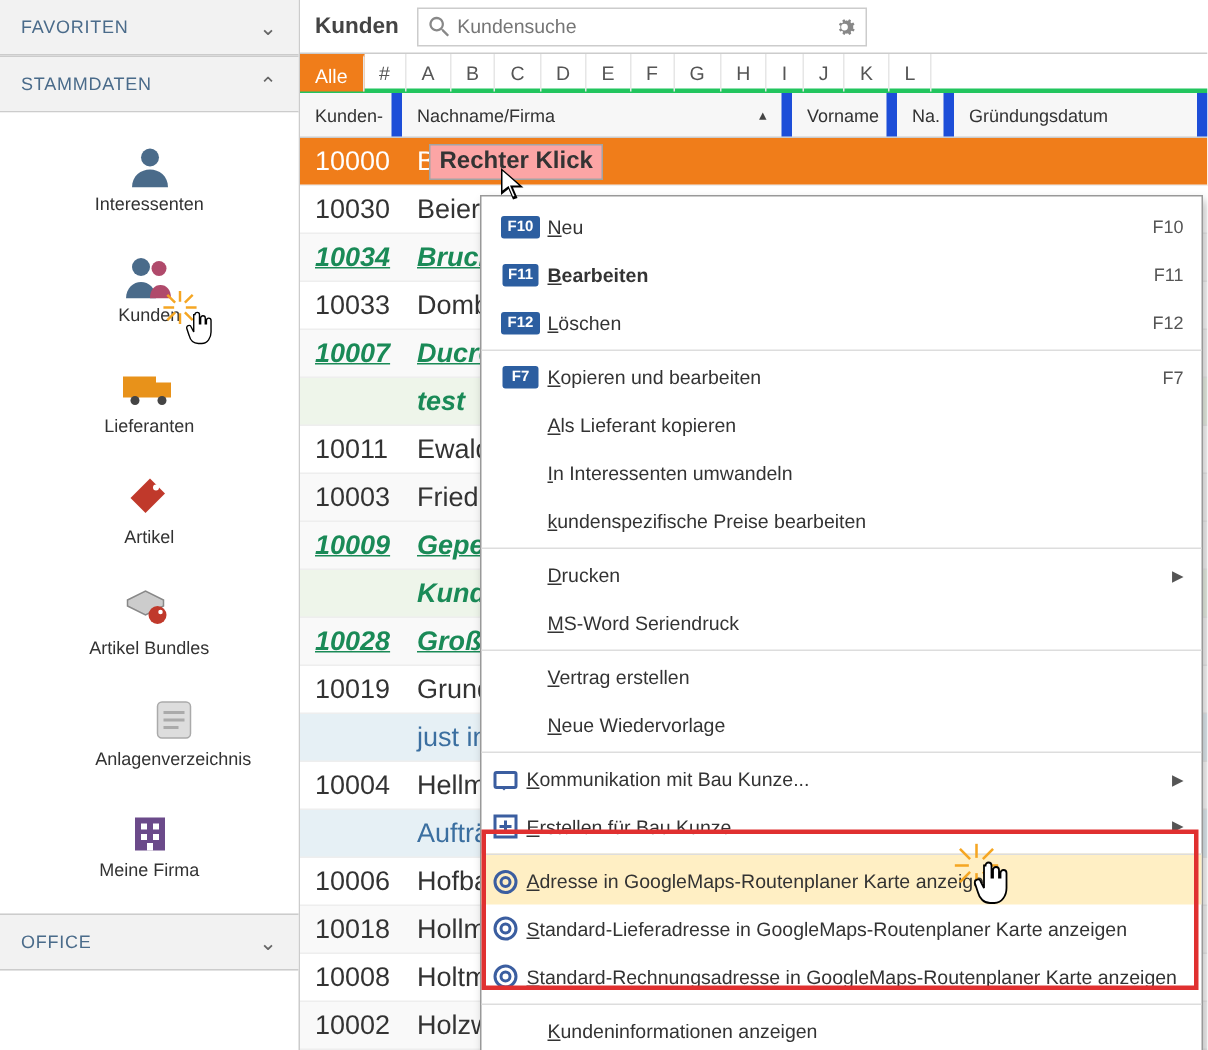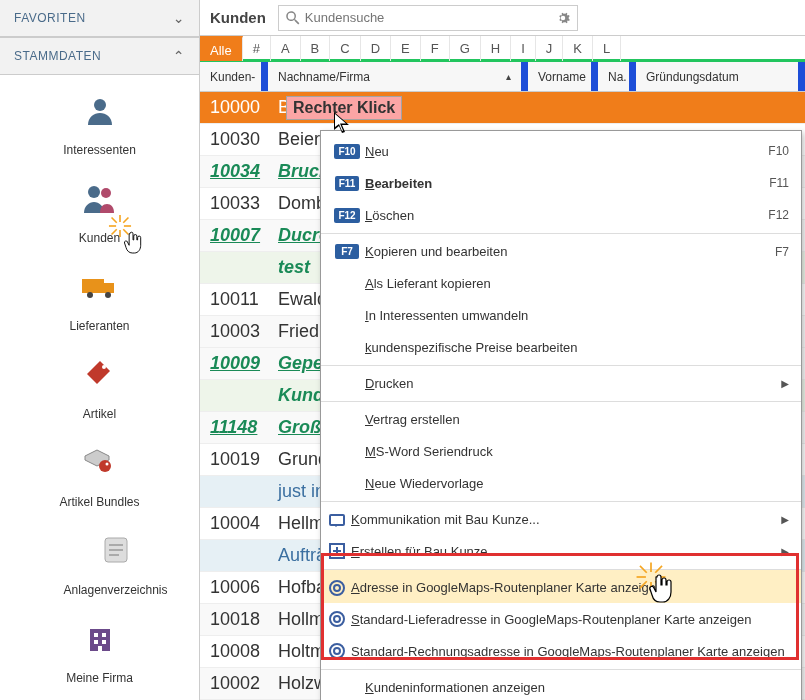--- a/index.html
+++ b/index.html
@@ -1,21 +1,21 @@
 <!DOCTYPE html>
 <html><head>
 <meta charset="utf-8">
 <style>
 *{box-sizing:border-box;margin:0;padding:0;}
 body{font-family:"Segoe UI",Arial,sans-serif;font-size:13px;color:#333;background:#fff;width:805px;height:700px;overflow:hidden;position:relative;}
 .sidebar{width:200px;height:700px;border-right:1px solid #ccc;float:left;}
 .side-section-head{display:flex;justify-content:space-between;align-items:center;padding:10px 14px;background:#f2f2f2;border-bottom:1px solid #ccc;color:#4a6b8a;font-size:12px;letter-spacing:.5px;cursor:pointer;}
 .side-section-head .chev{font-size:14px;color:#666;}
 .side-body{background:#fff;padding:6px 0 10px;}
-.side-item{display:flex;flex-direction:column;align-items:center;gap:16px;padding:12px 0;cursor:pointer;}
+.side-item{display:flex;flex-direction:column;align-items:center;gap:2px;padding:12px 0;cursor:pointer;}
 .side-item .icon{width:40px;height:34px;display:flex;align-items:center;justify-content:center;}
 .side-item .label{font-size:12px;color:#333;}
 .main{margin-left:200px;height:700px;position:relative;}
 .topbar{height:36px;display:flex;align-items:center;padding:0 10px;gap:12px;border-bottom:1px solid #ccc;}
 .topbar h2{font-size:15px;font-weight:600;color:#444;}
 .search-wrap{position:relative;flex:0 0 300px;}
 .search-wrap input{width:100%;height:26px;padding:0 28px 0 26px;border:1px solid #ccc;font-size:13px;}
 .search-wrap .s-icon{position:absolute;left:6px;top:4px;width:18px;height:18px;fill:#888;}
 .search-wrap .g-icon{position:absolute;right:6px;top:4px;width:18px;height:18px;fill:#888;cursor:pointer;}
 .az-tabs{height:26px;display:flex;border-bottom:3px solid #22c55e;font-size:13px;}
@@ -255,21 +255,21 @@
       </div>
       <div class="row link alt">
         <span class="c-id">10009</span>
         <span class="c-name">Gepetto</span>
       </div>
       <div class="row grp">
         <span class="c-id"></span>
         <span class="c-name">Kunde zahlt nicht!</span>
       </div>
       <div class="row link alt">
-        <span class="c-id">11148</span>
+        <span class="c-id">10028</span>
         <span class="c-name">Groß A</span>
       </div>
       <div class="row">
         <span class="c-id">10019</span>
         <span class="c-name">Grund</span>
       </div>
       <div class="row grp2">
         <span class="c-id"></span>
         <span class="c-name">just in time, mit Herrn...</span>
       </div>
@@ -345,27 +345,27 @@
     </div>
     <div class="mi">
       <span class="key"></span>
       <span class="lbl"><u>k</u>undenspezifische Preise bearbeiten</span>
     </div>
     <div class="mi sep">
       <span class="key"></span>
       <span class="lbl"><u>D</u>rucken</span>
       <span class="arrow">▶</span>
     </div>
+    <div class="mi">
+      <span class="key"></span>
+      <span class="lbl"><u>M</u>S-Word Seriendruck</span>
+    </div>
     <div class="mi sep">
       <span class="key"></span>
       <span class="lbl"><u>V</u>ertrag erstellen</span>
-    </div>
-    <div class="mi">
-      <span class="key"></span>
-      <span class="lbl"><u>M</u>S-Word Seriendruck</span>
     </div>
     <div class="mi">
       <span class="key"></span>
       <span class="lbl"><u>N</u>eue Wiedervorlage</span>
     </div>
     <div class="mi sep">
       <span class="speech"></span>
       <span class="lbl"><u>K</u>ommunikation mit Bau Kunze...</span>
       <span class="arrow">▶</span>
     </div>

